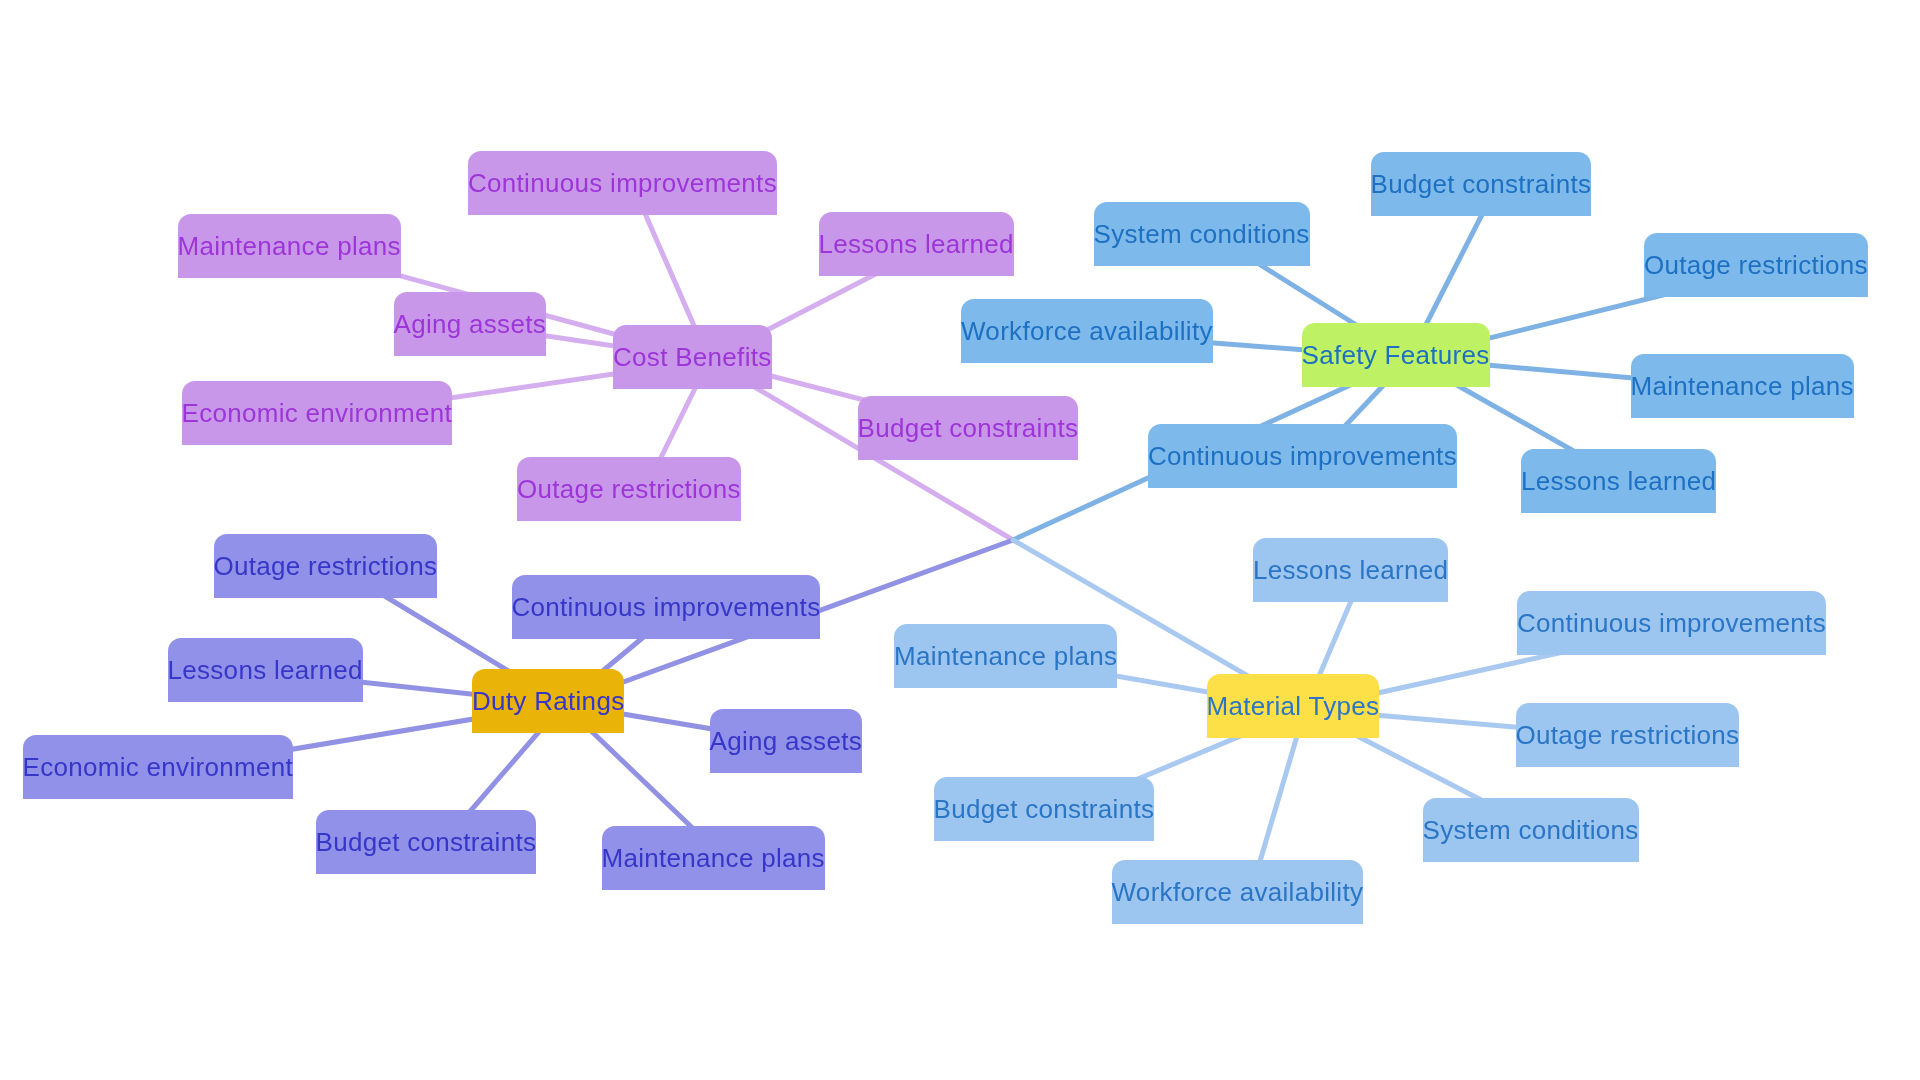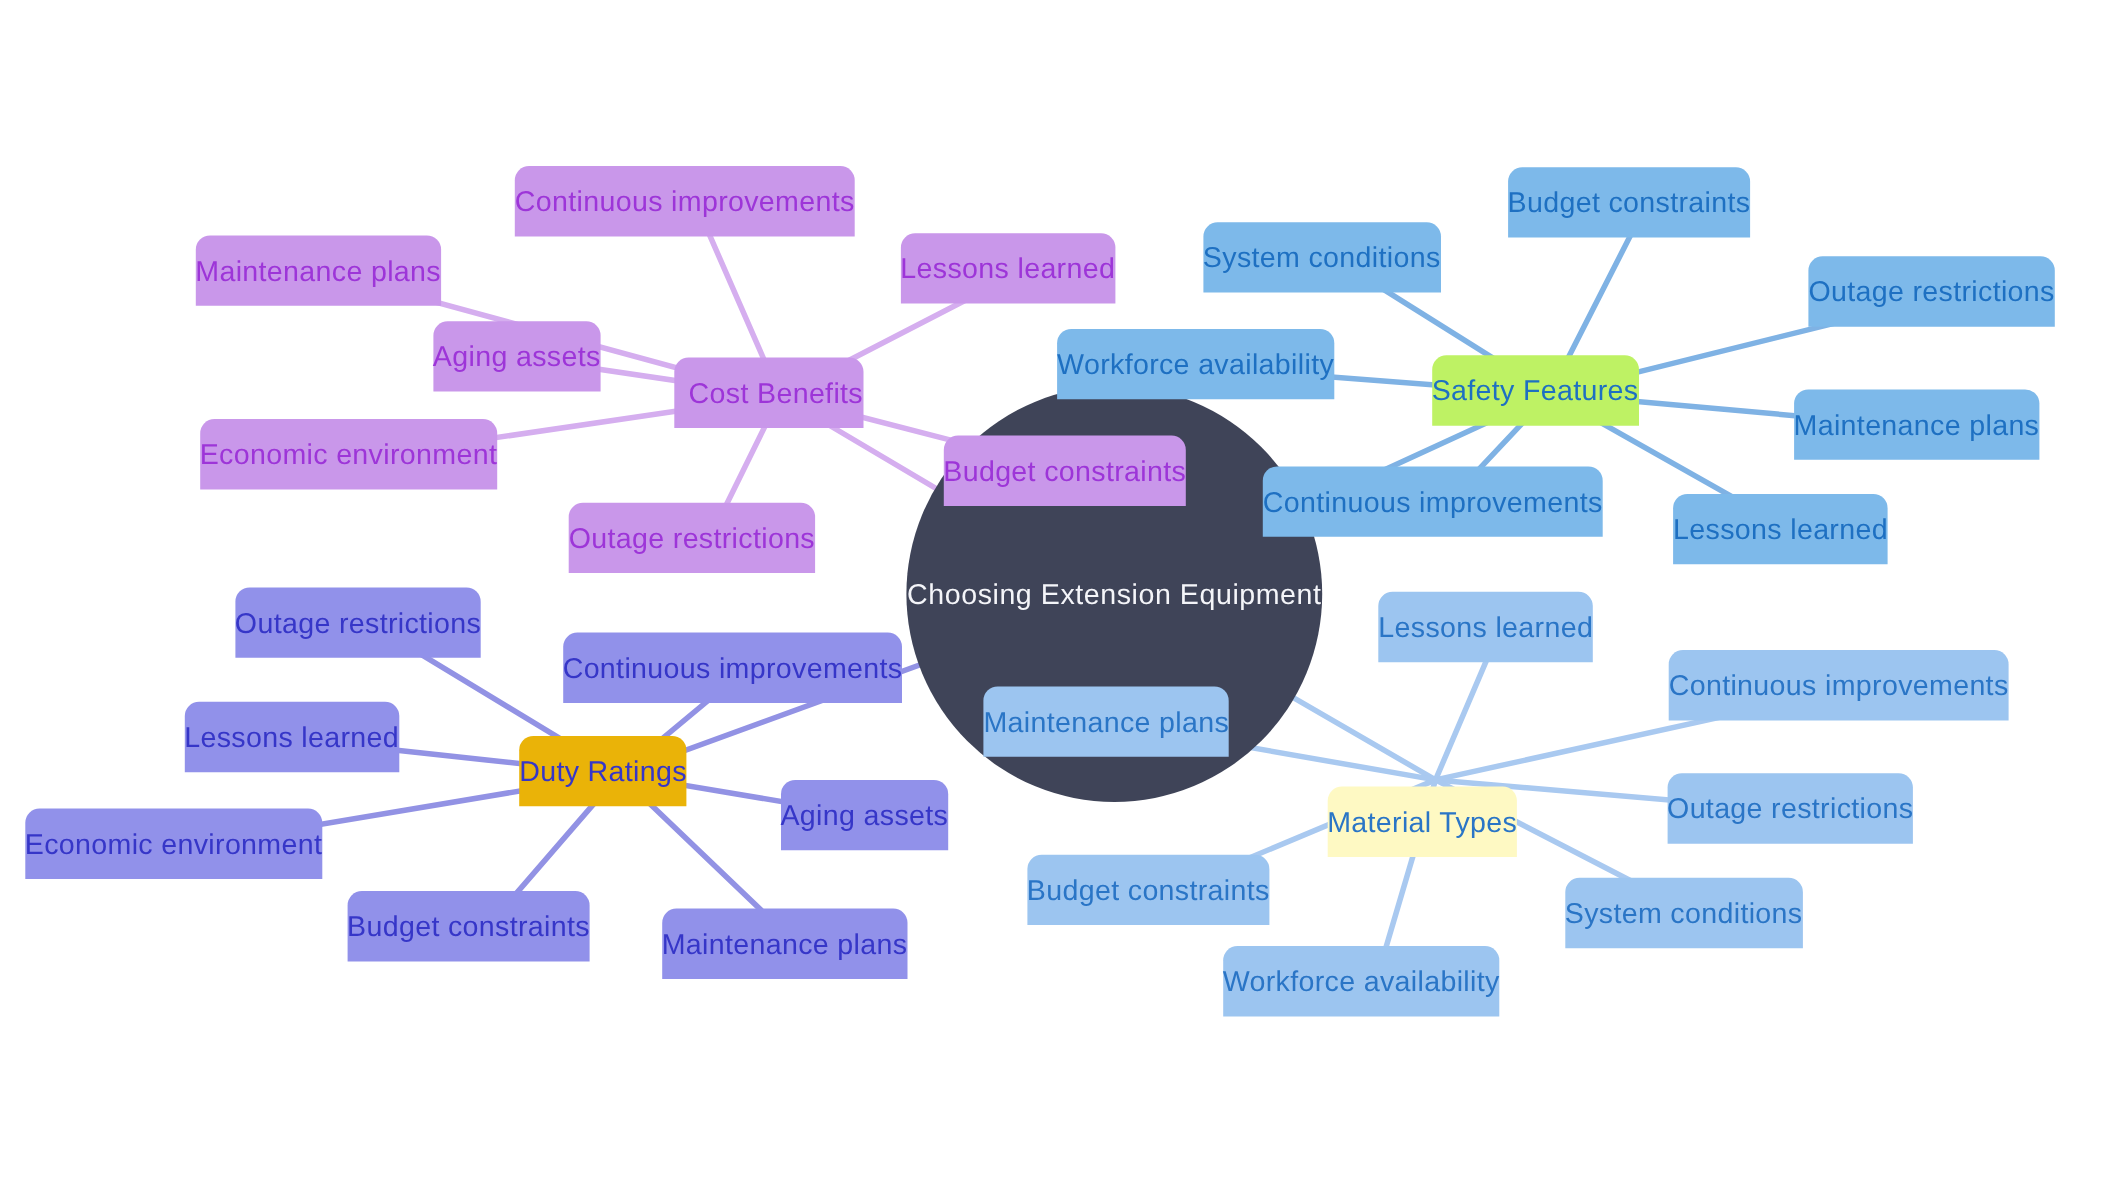--- a/index.html
+++ b/index.html
@@ -85,23 +85,20 @@
       <line x1="563" y1="704" x2="727" y2="861" stroke="#9292e4" stroke-width="5" stroke-linecap="round"></line>
       <line x1="1305" y1="709" x2="1013" y2="540" stroke="#a9c9f0" stroke-width="5" stroke-linecap="round"></line>
       <line x1="1305" y1="709" x2="1363" y2="573" stroke="#a9c9f0" stroke-width="5" stroke-linecap="round"></line>
       <line x1="1305" y1="709" x2="1682" y2="626" stroke="#a9c9f0" stroke-width="5" stroke-linecap="round"></line>
       <line x1="1305" y1="709" x2="1019" y2="659" stroke="#a9c9f0" stroke-width="5" stroke-linecap="round"></line>
       <line x1="1305" y1="709" x2="1643" y2="738" stroke="#a9c9f0" stroke-width="5" stroke-linecap="round"></line>
       <line x1="1305" y1="709" x2="1059" y2="812" stroke="#a9c9f0" stroke-width="5" stroke-linecap="round"></line>
       <line x1="1305" y1="709" x2="1545" y2="833" stroke="#a9c9f0" stroke-width="5" stroke-linecap="round"></line>
       <line x1="1305" y1="709" x2="1250" y2="895" stroke="#a9c9f0" stroke-width="5" stroke-linecap="round"></line>
     </svg>
-  <div id="central-node" style="left: 824px; top: 351px; width: 378px; height: 378px; background: rgb(63, 68, 88); color: rgb(244, 245, 249);">
-    <span>Choosing Extension Equipment</span>
-  </div>
 
 <div class="node" style="left: 468px; top: 151px; width: 330px;">
       <div class="node-body" style="background: rgb(201, 151, 234); color: rgb(157, 53, 216);">Continuous improvements</div>
       <div class="node-bar" style="background: rgb(89, 200, 28);"></div>
     </div>
     <div class="node" style="left: 177.5px; top: 214px; width: 249px;">
       <div class="node-body" style="background: rgb(201, 151, 234); color: rgb(157, 53, 216);">Maintenance plans</div>
       <div class="node-bar" style="background: rgb(89, 200, 28);"></div>
     </div>
     <div class="node" style="left: 393.5px; top: 292px; width: 185px;">
@@ -118,21 +115,21 @@
     </div>
     <div class="node" style="left: 857.5px; top: 396px; width: 253px;">
       <div class="node-body" style="background: rgb(201, 151, 234); color: rgb(157, 53, 216);">Budget constraints</div>
       <div class="node-bar" style="background: rgb(89, 200, 28);"></div>
     </div>
     <div class="node" style="left: 517px; top: 457px; width: 254px;">
       <div class="node-body" style="background: rgb(201, 151, 234); color: rgb(157, 53, 216);">Outage restrictions</div>
       <div class="node-bar" style="background: rgb(89, 200, 28);"></div>
     </div>
     <div class="node" style="left: 613px; top: 325px; width: 192px;">
-      <div class="node-body" style="background: rgb(201, 151, 234); color: rgb(157, 53, 216); padding-left: 13px;">Cost Benefits</div>
+      <div class="node-body" style="background: rgb(201, 151, 234); color: rgb(157, 53, 216);">Cost Benefits</div>
       <div class="node-bar" style="background: rgb(89, 200, 28);"></div>
     </div>
     <div class="node" style="left: 1093.5px; top: 202px; width: 245px;">
       <div class="node-body" style="background: rgb(125, 185, 234); color: rgb(30, 112, 194);">System conditions</div>
       <div class="node-bar" style="background: rgb(224, 119, 44);"></div>
     </div>
     <div class="node" style="left: 1370.5px; top: 152px; width: 251px;">
       <div class="node-body" style="background: rgb(125, 185, 234); color: rgb(30, 112, 194);">Budget constraints</div>
       <div class="node-bar" style="background: rgb(224, 119, 44);"></div>
     </div>
@@ -214,16 +211,16 @@
     </div>
     <div class="node" style="left: 1422.5px; top: 798px; width: 245px;">
       <div class="node-body" style="background: rgb(156, 197, 240); color: rgb(42, 117, 198);">System conditions</div>
       <div class="node-bar" style="background: rgb(202, 140, 44);"></div>
     </div>
     <div class="node" style="left: 1111.5px; top: 860px; width: 277px;">
       <div class="node-body" style="background: rgb(156, 197, 240); color: rgb(42, 117, 198);">Workforce availability</div>
       <div class="node-bar" style="background: rgb(202, 140, 44);"></div>
     </div>
     <div class="node" style="left: 1206.5px; top: 674px; width: 197px;">
-      <div class="node-body" style="background: #fef9c3; color: rgb(42, 117, 198); margin-top: 41px;">Material Types</div>
+      <div class="node-body" style="background: #fde047; color: rgb(42, 117, 198);">Material Types</div>
       <div class="node-bar" style="background: rgb(202, 140, 44);"></div>
     </div>
   </div>
 
 </body></html>

